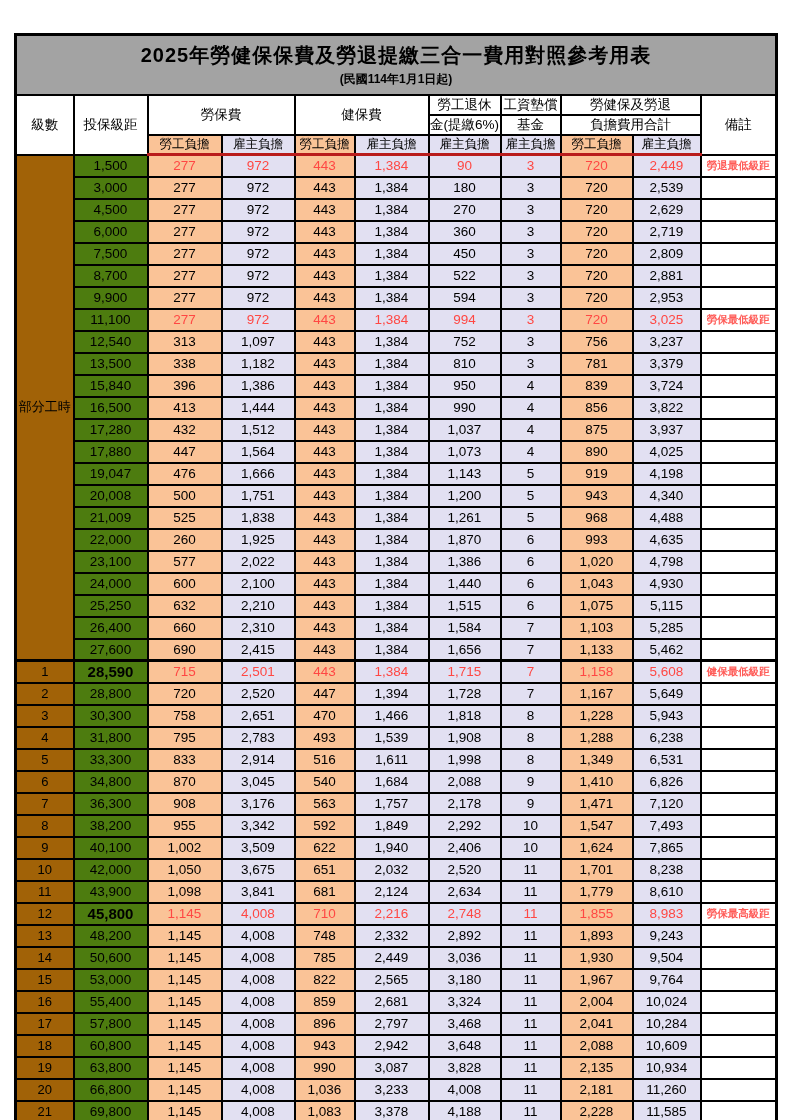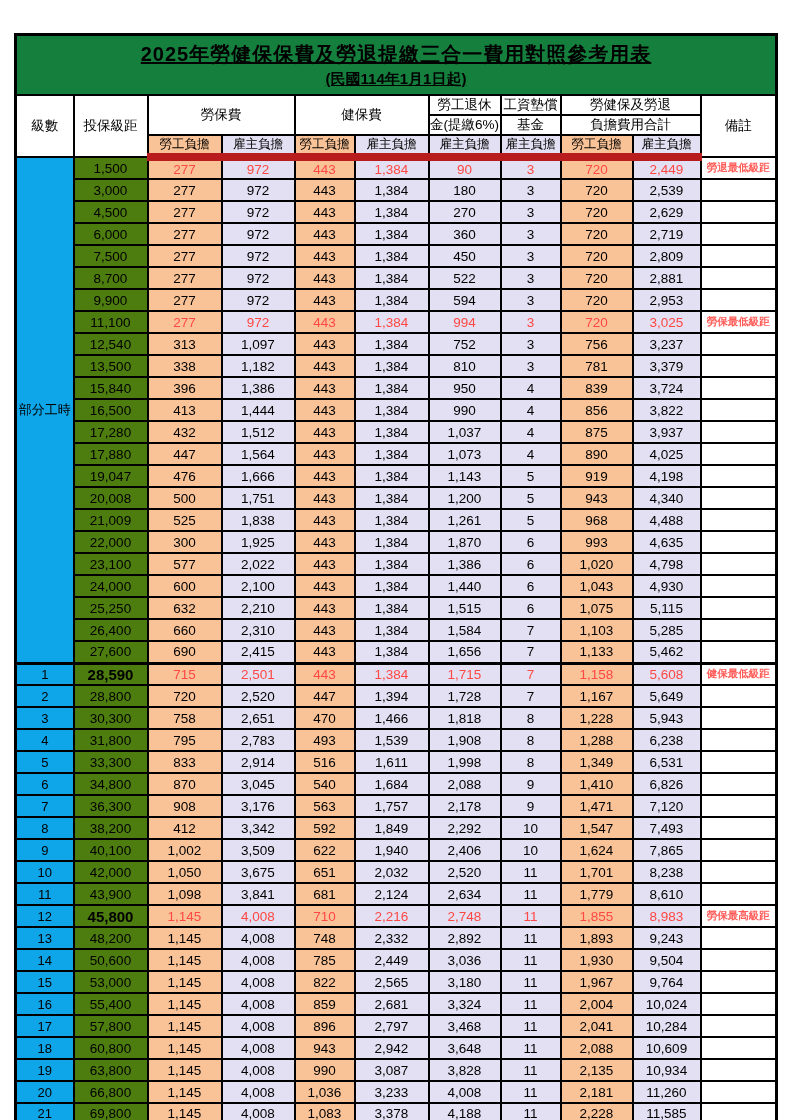--- a/index.html
+++ b/index.html
@@ -10,31 +10,31 @@
   table.premium {
     position:absolute; left:14px; top:33px;
     border-collapse:collapse; table-layout:fixed;
     border:3px solid #000;
   }
   .premium th, .premium td {
     border:2px solid #000; padding:0; margin:0;
     text-align:center; vertical-align:middle;
     font-weight:normal; overflow:hidden; white-space:nowrap;
   }
-  .title-cell { height:58px; background:#15803d;text-decoration:underline; }
+  .title-cell { height:58px; background:#a3a3a3; }
   .title-line1 { font-size:20px; font-weight:bold; letter-spacing:1px; }
-  .title-line2 { font-size:15px; font-weight:bold; margin-top:2px; }
+  .title-line2 { font-size:12px; font-weight:bold; margin-top:2px; }
   thead .h { height:17px; font-size:13.5px; }
   thead .sub { height:17px; font-size:12.5px; }
-  thead tr.subrow th { border-bottom:8px solid #b91c1c; }
+  thead tr.subrow th { border-bottom:3px solid #b91c1c; }
   .bg-emp { background:var(--emp); }
   .bg-er  { background:var(--er); }
   tbody tr { height:22px; }
   tbody td { font-size:13.5px; }
-  td.level-cell { font-size:13px; background:#0ea5e9; }
+  td.level-cell { font-size:13px; background:#a16207; }
   td.part-time-cell { font-size:13px; letter-spacing:0; }
   td.bracket-cell { font-size:13.5px; background:#4d7c0f; }
   td.bracket-bold { font-size:15px; font-weight:bold;margin-left:41px; }
   td.remark-cell { font-size:10.5px; color:var(--red2); font-weight:bold; background:#fff; padding:0 1px; }
   tr.red-row td.value-cell { color:var(--red); }
   tr.thick-top td { border-top:3px solid #000; }
 </style>
 </head>
 <body>
 
@@ -287,21 +287,21 @@
           <td class="value-cell bg-emp">443</td>
           <td class="value-cell bg-er">1,384</td>
           <td class="value-cell bg-er">1,261</td>
           <td class="value-cell bg-er">5</td>
           <td class="value-cell bg-emp">968</td>
           <td class="value-cell bg-er">4,488</td>
           <td class="remark-cell"></td>
         </tr>
         <tr>
           <td class="bracket-cell">22,000</td>
-          <td class="value-cell bg-emp">300</td>
+          <td class="value-cell bg-emp">260</td>
           <td class="value-cell bg-er">1,925</td>
           <td class="value-cell bg-emp">443</td>
           <td class="value-cell bg-er">1,384</td>
           <td class="value-cell bg-er">1,870</td>
           <td class="value-cell bg-er">6</td>
           <td class="value-cell bg-emp">993</td>
           <td class="value-cell bg-er">4,635</td>
           <td class="remark-cell"></td>
         </tr>
         <tr>
@@ -451,21 +451,21 @@
           <td class="value-cell bg-er">1,757</td>
           <td class="value-cell bg-er">2,178</td>
           <td class="value-cell bg-er">9</td>
           <td class="value-cell bg-emp">1,471</td>
           <td class="value-cell bg-er">7,120</td>
           <td class="remark-cell"></td>
         </tr>
         <tr>
           <td class="level-cell">8</td>
           <td class="bracket-cell">38,200</td>
-          <td class="value-cell bg-emp">412</td>
+          <td class="value-cell bg-emp">955</td>
           <td class="value-cell bg-er">3,342</td>
           <td class="value-cell bg-emp">592</td>
           <td class="value-cell bg-er">1,849</td>
           <td class="value-cell bg-er">2,292</td>
           <td class="value-cell bg-er">10</td>
           <td class="value-cell bg-emp">1,547</td>
           <td class="value-cell bg-er">7,493</td>
           <td class="remark-cell"></td>
         </tr>
         <tr>

